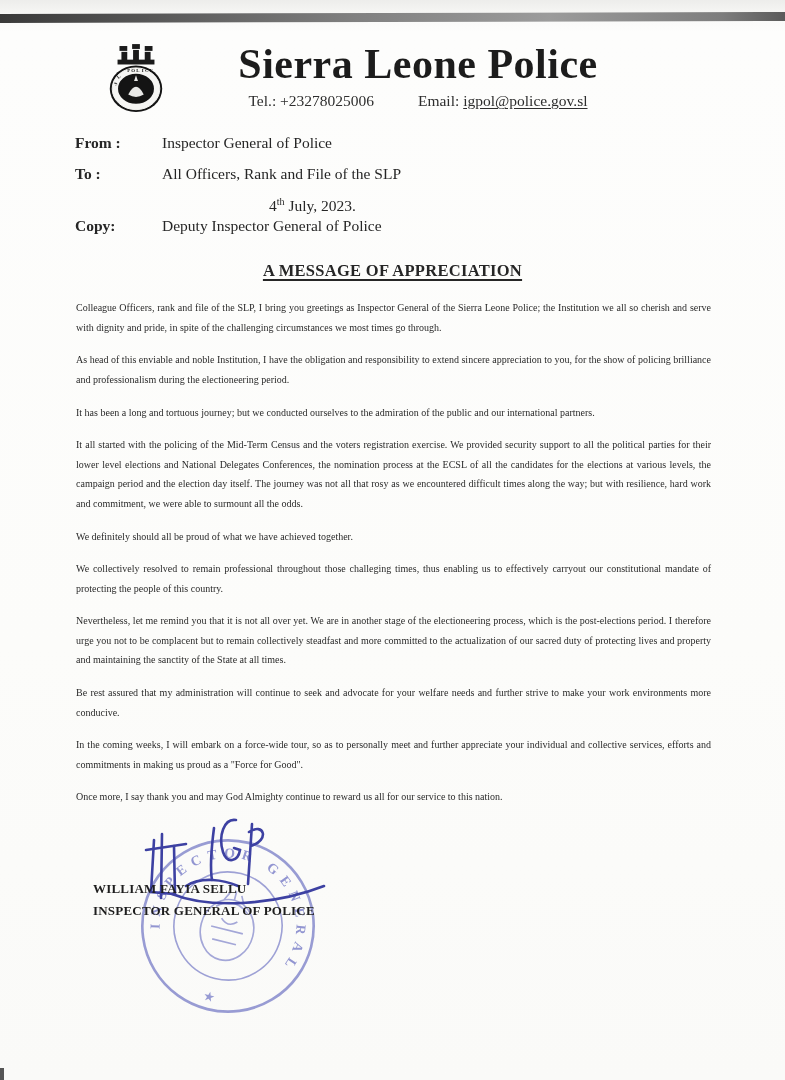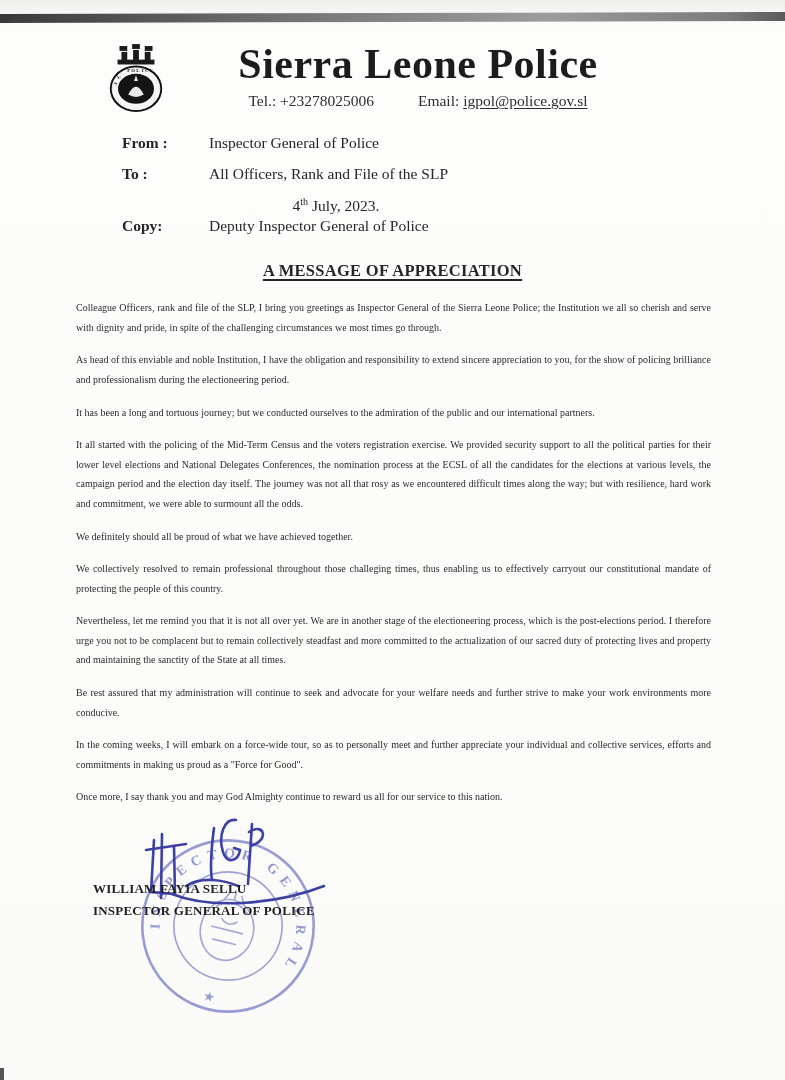--- a/index.html
+++ b/index.html
@@ -28,21 +28,21 @@
   .crest { width:68px; height:74px; flex:0 0 auto; margin-top:2px; }
   .header-text { width:452px; margin-left:22px; text-align:center; }
   .org-title {
     font-size:42px; font-weight:bold; letter-spacing:.5px; line-height:1.05;
     color:#1c1c1c;
   }
   .contact-line { margin-top:6px; font-size:15.5px; color:#2e2e2e; white-space:nowrap; }
   .contact-line .tel { margin-right:40px; }
   .contact-line .email-value { text-decoration:underline; text-underline-offset:2px; }
   
-  .meta { margin-top:16px; padding:0 75px; font-size:15.5px;margin-left:47px; }
+  .meta { margin-top:16px; padding:0 75px; font-size:15.5px; }
   .meta-row { display:flex; margin-bottom:13px; }
   .meta-label { width:87px; font-weight:bold; flex:0 0 auto; }
   .meta-value { flex:1; }
   .date-line { text-align:center; padding-right:160px; margin:8px 0 2px 0; font-size:15.5px; }
   .date-line sup { font-size:10px; }
   
   .letter-heading {
     margin-top:26px; text-align:center; font-size:16.5px; font-weight:bold;
     letter-spacing:.3px;
   }

